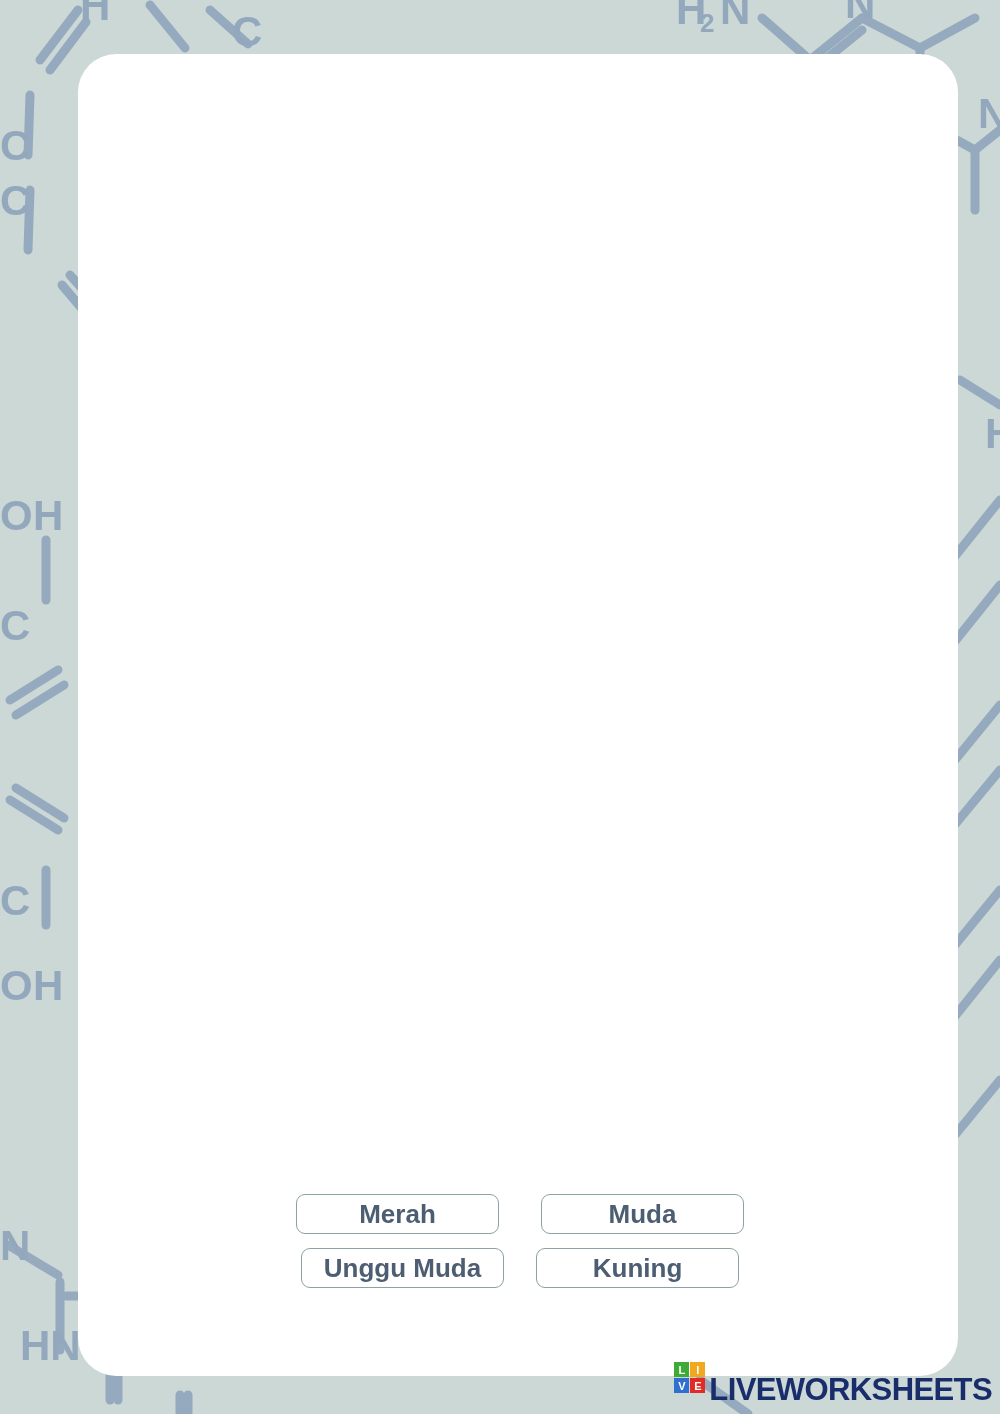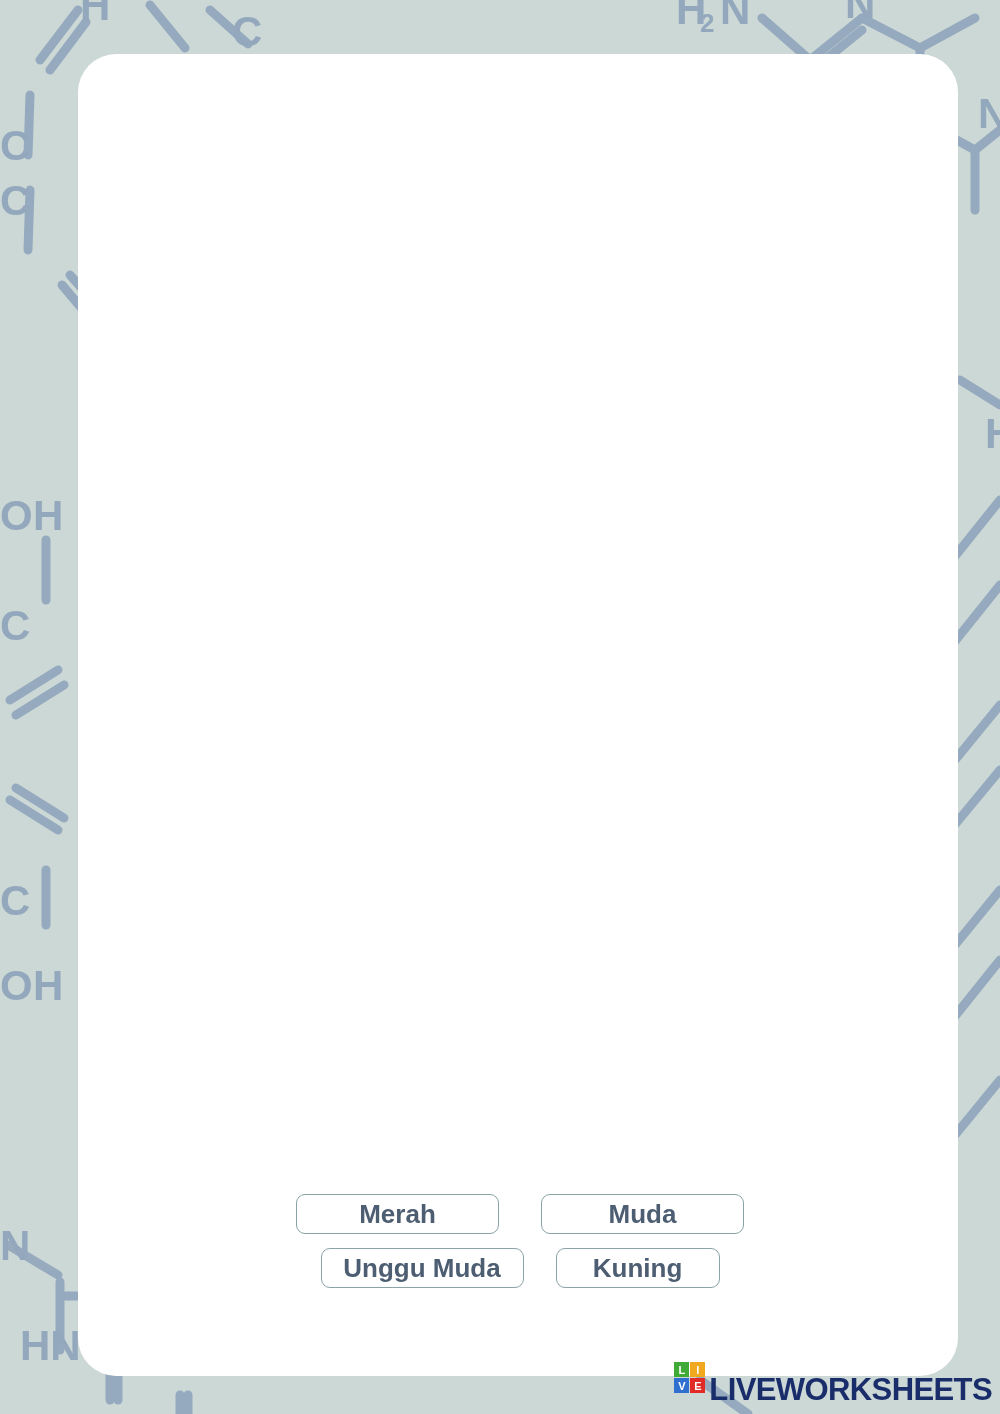--- a/index.html
+++ b/index.html
@@ -194,21 +194,21 @@
     justify-content: center;
     color: #4d5d72;
     font-size: 26px;
     font-weight: 700;
     padding: 0 10px;
   }
   #chip-merah       { width: 203px; }
   #chip-unggu       { width: 203px; }
   #chip-biru        { width: 203px; }
   #chip-unggu-muda  { width: 203px; }
-  #chip-kuning      { width: 164px; }
+  #chip-kuning      { width: 203px; }
   #word-row-2 { gap: 32px; }
 
   
   #lw-logo {
     position: absolute;
     right: 8px;
     bottom: 6px;
     display: flex;
     align-items: center;
     gap: 4px;

